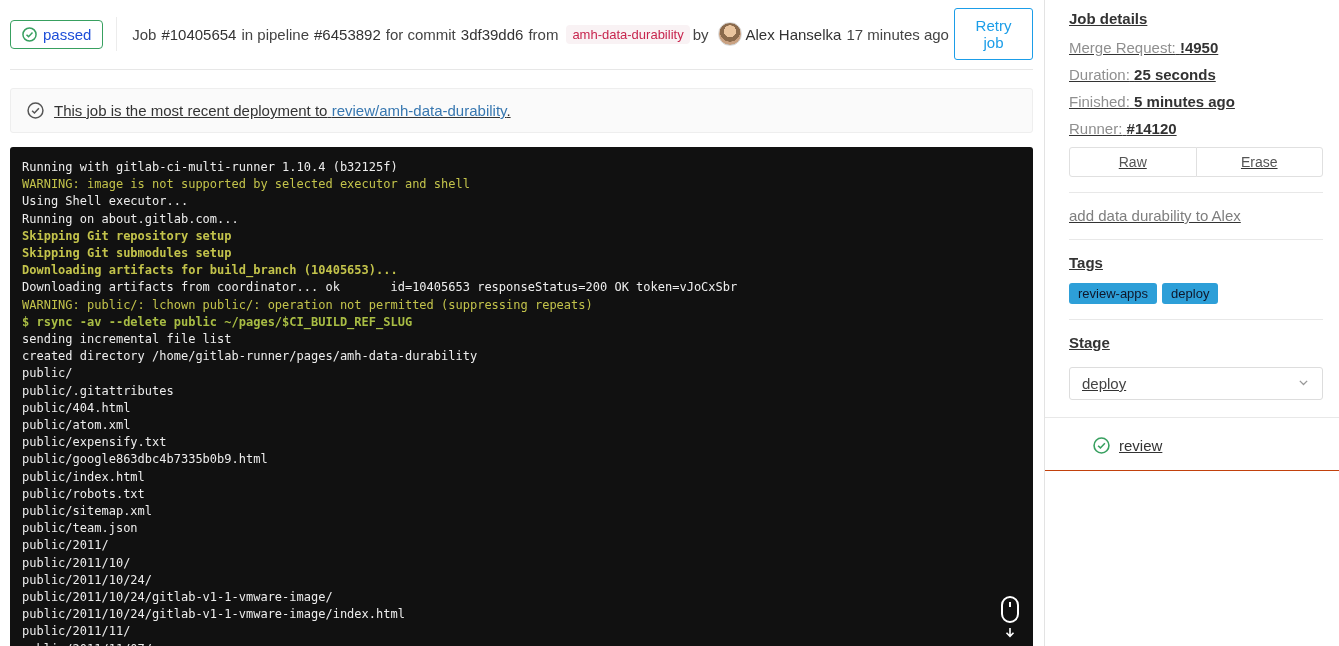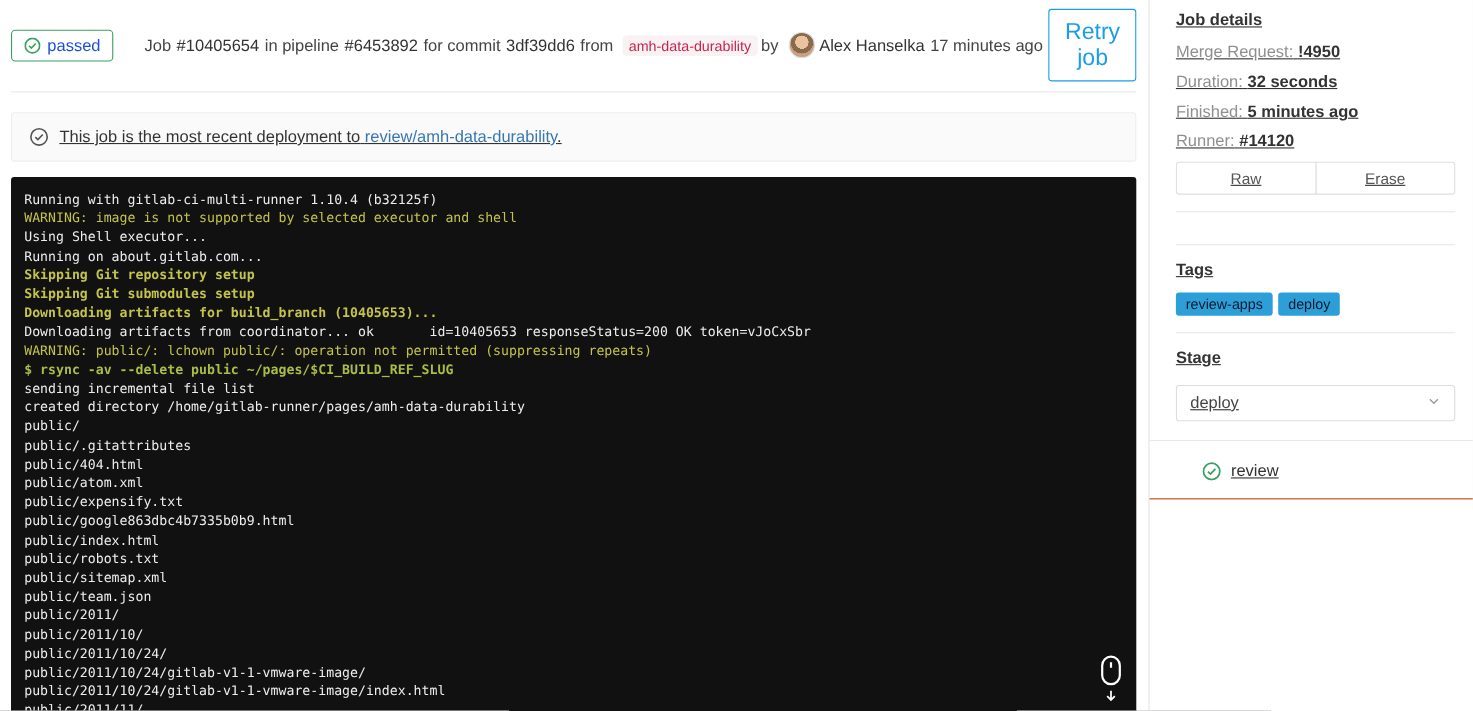--- a/index.html
+++ b/index.html
@@ -20,21 +20,21 @@
               white-space:nowrap; }
   .job-info > * { margin-right:5px; }
   .b { font-weight:normal; color:#333; text-decoration:none; }
   .ref-code { font-family:Liberation Sans, sans-serif; font-size:13px;
               color:#c7254e; background:#f9f2f4; border-radius:4px;
               padding:2px 6px; text-decoration:none; margin:0 3px; }
   .avatar { width:24px; height:24px; border-radius:50%; display:inline-block;
             background:radial-gradient(circle at 50% 38%, #e9c49e 0 34%, #8a6a4c 35% 58%, #c9a181 59% 75%, #b5b0a6 76%);
             border:1px solid #ddd; margin:0 4px; }
   .retry-btn { margin-left:auto; border:1px solid #1b9de8; color:#1b9de8;
-               background:#fff; border-radius:3px; font-size:21px;
+               background:#fff; border-radius:3px; font-size:15px;
                padding:8px 14px; cursor:pointer; font-family:inherit; }
 
   .notice { margin-top:18px; background:#fafafa; border:1px solid #eee;
             border-radius:3px; padding:13px 16px; display:flex;
             align-items:center; gap:10px; font-size:15px; color:#333;text-decoration:underline; }
   .notice a { color:#3777b0; text-decoration:none; }
 
   
   .terminal { margin-top:14px; background:#111; border-radius:3px;
               padding:12px; height:560px;
@@ -122,31 +122,32 @@
 
     <div class="terminal" id="job-log"><div class="">Running with gitlab-ci-multi-runner 1.10.4 (b32125f)</div><div class="t-warn">WARNING: image is not supported by selected executor and shell</div><div class="">Using Shell executor...</div><div class="">Running on about.gitlab.com...</div><div class="t-warn t-bold">Skipping Git repository setup</div><div class="t-warn t-bold">Skipping Git submodules setup</div><div class="t-warn t-bold">Downloading artifacts for build_branch (10405653)...</div><div class="">Downloading artifacts from coordinator... ok       id=10405653 responseStatus=200 OK token=vJoCxSbr</div><div class="t-warn">WARNING: public/: lchown public/: operation not permitted (suppressing repeats)</div><div class="t-cmd t-bold">$ rsync -av --delete public ~/pages/$CI_BUILD_REF_SLUG</div><div class="">sending incremental file list</div><div class="">created directory /home/gitlab-runner/pages/amh-data-durability</div><div class="">public/</div><div class="">public/.gitattributes</div><div class="">public/404.html</div><div class="">public/atom.xml</div><div class="">public/expensify.txt</div><div class="">public/google863dbc4b7335b0b9.html</div><div class="">public/index.html</div><div class="">public/robots.txt</div><div class="">public/sitemap.xml</div><div class="">public/team.json</div><div class="">public/2011/</div><div class="">public/2011/10/</div><div class="">public/2011/10/24/</div><div class="">public/2011/10/24/gitlab-v1-1-vmware-image/</div><div class="">public/2011/10/24/gitlab-v1-1-vmware-image/index.html</div><div class="">public/2011/11/</div><div class="">public/2011/11/07/</div></div>
   </div>
 
   <div class="sidebar">
     <div class="sb-inset">
       <div class="sb-section">
         <div class="sb-heading">Job details</div>
         <div id="details-list">
             <div class="detail-row"><span class="detail-label">Merge Request:</span> <a href="#" class="detail-value">!4950</a></div>
-            <div class="detail-row"><span class="detail-label">Duration:</span> <span class="detail-value">32 seconds</span></div>
+            <div class="detail-row"><span class="detail-label">Duration:</span> <span class="detail-value">25 seconds</span></div>
             <div class="detail-row"><span class="detail-label">Finished:</span> <span class="detail-value">5 minutes ago</span></div>
             <div class="detail-row"><span class="detail-label">Runner:</span> <span class="detail-value">#14120</span></div>
           </div>
         <div class="btn-group">
           <button>Raw</button>
           <button>Erase</button>
         </div>
       </div>
 
       <div class="sb-section">
+        <div class="commit-title-text">add data durability to Alex</div>
       </div>
 
       <div class="sb-section">
         <div class="sb-heading">Tags</div>
         <div id="tags-list"><span class="tag-badge">review-apps</span><span class="tag-badge">deploy</span></div>
       </div>
 
       <div class="sb-section" style="border-bottom:none; padding-bottom:17px;">
         <div class="sb-heading">Stage</div>
         <div class="stage-select" style="margin-top:16px;">

